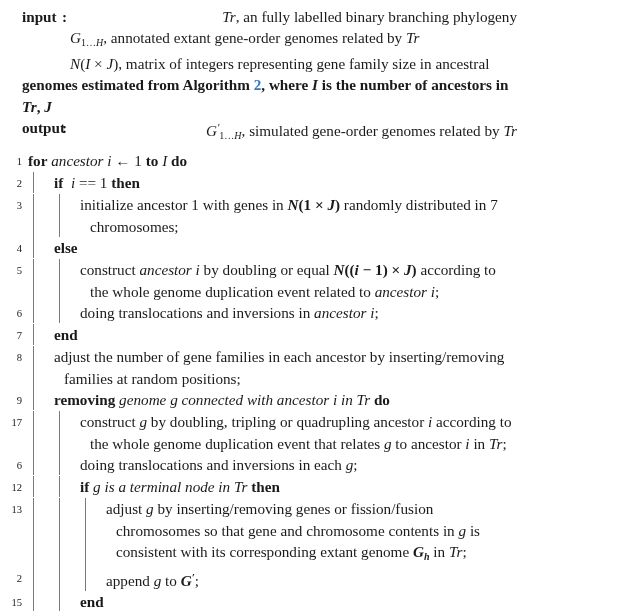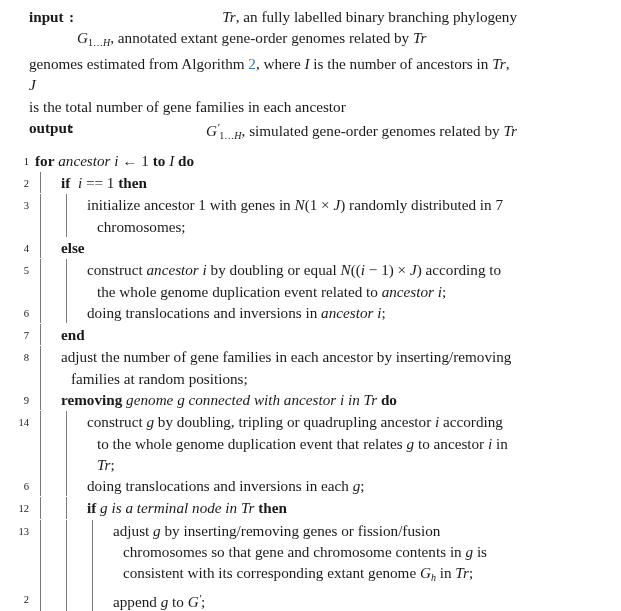--- a/index.html
+++ b/index.html
@@ -13,21 +13,21 @@
     font-family: "Liberation Serif", "DejaVu Serif", serif;
     color: #1a1a1a;
     -webkit-font-smoothing: antialiased;
   }
 
   #algo {
     position: relative;
     width: 525px;
     height: 611px;
     box-sizing: border-box;
-    padding: 6px 2px 0 7px;
+    padding: 6px 2px 0 0;
   }
 
   
   .io-block {
     padding-left: 22px;
     padding-right: 6px;
     font-size: 15.2px;
     line-height: 21.2px;
   }
   .io-row {
@@ -47,20 +47,21 @@
   }
   .io-text {
     flex: 1 1 auto;
     text-align: right;
   }
   .io-cont {
     padding-left: 48px;
   }
   .io-full {
     padding-left: 0px;
+    font-weight: bold;
   }
 
   
   .lines {
     margin-top: 4px;
     font-size: 15.2px;
     line-height: 21.3px;
   }
   .ln {
     position: relative;
@@ -125,47 +126,47 @@
   sub.sbn {
     font-size: 0.66em;
     vertical-align: -0.28em;
     font-style: normal;
   }
   sup.pr {
     font-size: 0.72em;
     vertical-align: 0.45em;
     font-style: italic;
   }
-  .nb { white-space: nowrap; }
+  .nb { white-space: nowrap; font-weight: bold; }
 </style>
 </head>
 <body>
 
 <div id="algo">
 
   <div class="io-block">
 
     <div class="io-row">
       <span class="io-label">input</span>
         <span class="io-colon">:</span>
         <span class="io-text"><span class="it">Tr</span>, an fully labelled binary branching phylogeny</span>
     </div>
 
     <div class="io-cont">
       <span class="mathv">G</span><sub class="sbn">1</sub><sub class="sbn">…</sub><sub class="sb">H</sub>, annotated extant gene-order genomes related by <span class="it">Tr</span>
     </div>
 
+    <div class="io-cont">
+      <span class="mathv">N</span>(<span class="mathv">I</span> × <span class="mathv">J</span>), matrix of integers representing gene family size in ancestral
+    </div>
 
     <div class="io-full">
       genomes estimated from Algorithm <span class="lnk">2</span>, where <span class="mathv">I</span> is the number of ancestors in <span class="it">Tr</span>, <span class="mathv">J</span>
     </div>
 
-    <div class="io-full">
-      is the total number of gene families in each ancestor
-    </div>
 
     <div class="io-row">
       <span class="io-label">output</span>
         <span class="io-colon">:</span>
         <span class="io-text"><span class="mathv">G</span><sup class="pr">′</sup><sub class="sbn">1</sub><sub class="sbn">…</sub><sub class="sb">H</sub>, simulated gene-order genomes related by <span class="it">Tr</span></span>
     </div>
 
   </div>
 
   <div class="lines">
@@ -260,21 +261,21 @@
       <span class="num">9</span>
       <span class="body">
         <span class="ind ind1">
             <span class="guide"></span>
           <span class="txt"><span class="kw">removing</span> <span class="it">genome g connected with ancestor i in Tr</span> <span class="kw">do</span></span>
         </span>
       </span>
     </div>
 
     <div class="ln">
-      <span class="num">14</span>
+      <span class="num">17</span>
       <span class="body">
         <span class="ind ind1">
             <span class="guide"></span>
           <span class="ind ind2">
               <span class="guide"></span>
             <span class="txt wrap">construct <span class="mathv">g</span> by doubling, tripling or quadrupling ancestor <span class="mathv">i</span> according to the whole genome duplication event that relates <span class="mathv">g</span> to ancestor <span class="mathv">i</span> in <span class="it">Tr</span>;</span>
           </span>
         </span>
       </span>
     </div>

